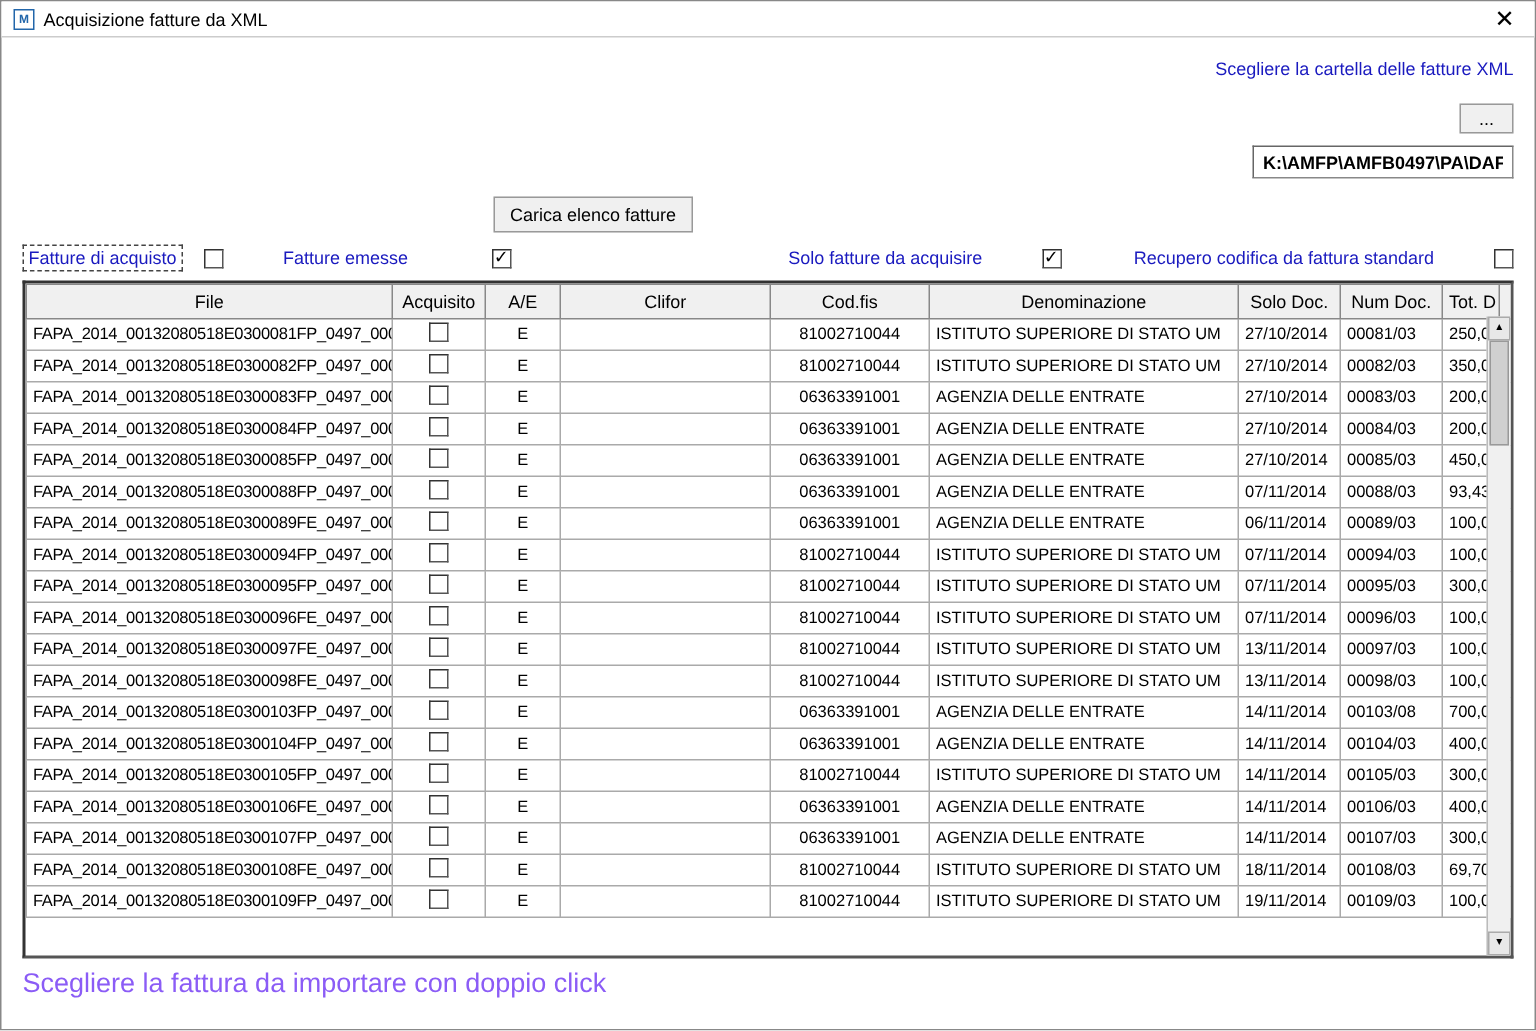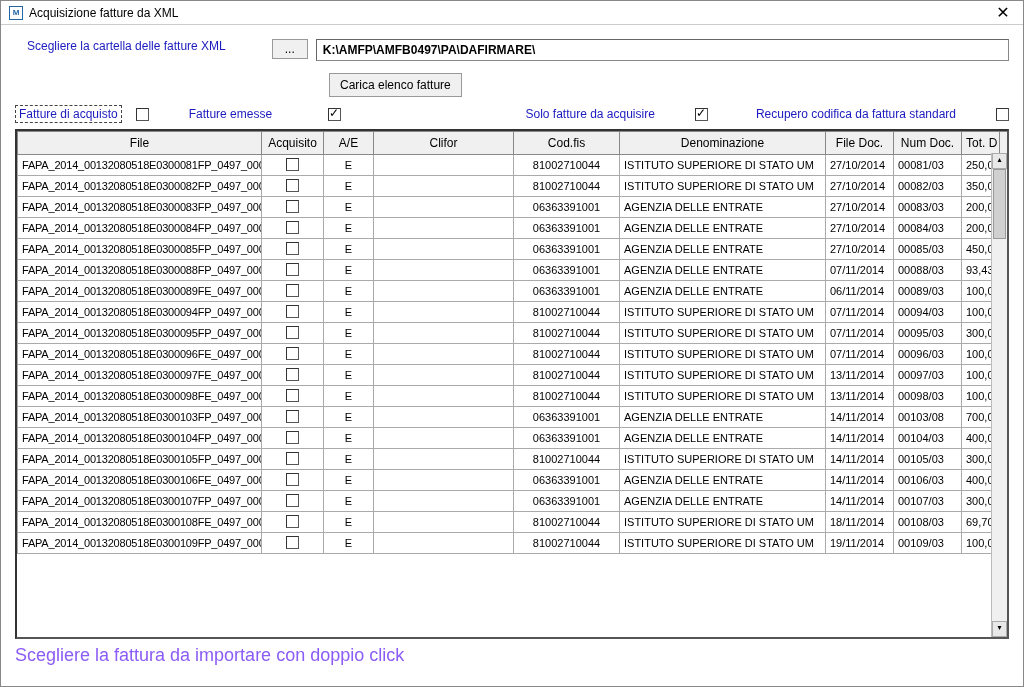--- a/index.html
+++ b/index.html
@@ -42,23 +42,24 @@
     width: 24px; text-align: center;
   }
   .content {
     padding: 10px 14px;
     height: calc(100% - 24px);
     display: flex;
     flex-direction: column;
   }
   .row1 {
     display: flex;
-    align-items: flex-start;
+    align-items: flex-end;
     gap: 8px;
-    margin: 4px 0 6px 12px;
+    margin: 4px 0 6px 1px;
+    flex-direction: column;
   }
   .link-text {
     color: #1a1abf;
     font-size: 12px;
   }
   .dashed-box {
     border: 1px dashed #444;
     padding: 1px 3px;
   }
   .btn {
@@ -241,21 +242,21 @@
           <col style="width:16px">
         </colgroup>
         <thead>
           <tr>
             <th>File</th>
             <th>Acquisito</th>
             <th>A/E</th>
             <th>Clifor</th>
             <th>Cod.fis</th>
             <th>Denominazione</th>
-            <th>File Doc.</th>
+            <th>Solo Doc.</th>
             <th>Num Doc.</th>
             <th><span>Tot. D</span> ˄</th>
             <th></th>
           </tr>
         </thead>
         <tbody id="tbody">
             <tr>
               <td class="td-file">FAPA_2014_00132080518E0300081FP_0497_0000_00132080518_810</td>
               <td class="td-center"><span class="checkbox-box"></span></td>
               <td class="td-center">E</td>

